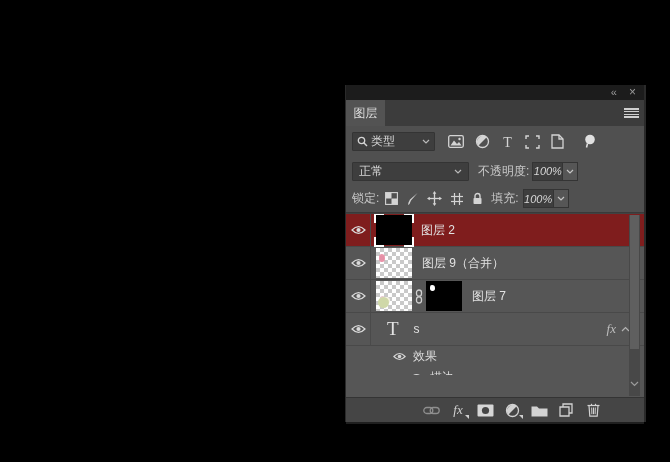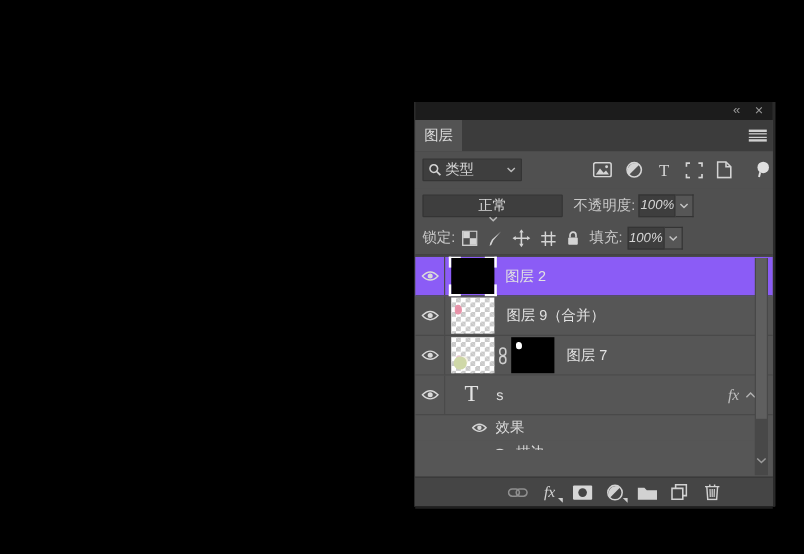--- a/index.html
+++ b/index.html
@@ -12,41 +12,41 @@
   .win-btn{color:#9a9a9a;font-size:11px;line-height:11px;padding:0 6px;cursor:default;}
   .win-btn.close{margin-right:2px;font-size:12px;}
   
   .tabbar{height:26px;background:#3c3c3c;position:relative;}
   .tab{position:absolute;left:0;top:0;width:39px;height:26px;background:#535353;
        display:flex;align-items:center;justify-content:center;color:#dedede;}
   .menu-btn{position:absolute;right:5px;top:8px;width:15px;height:10px;display:flex;flex-direction:column;justify-content:space-between;}
   .menu-btn i{display:block;height:1.5px;background:#cfcfcf;}
   
   .row{display:flex;align-items:center;padding-left:6px;background:#505050;}
-  .filter-row{height:31px;gap:46px;}
+  .filter-row{height:31px;}
   .blend-row{height:28px;}
   .lock-row{height:27px;border-bottom:1px solid #3a3a3a;}
   .select{height:19px;background:#3e3e3e;border:1px solid #343434;border-radius:1px;
           display:flex;align-items:center;box-sizing:border-box;color:#d6d6d6;}
   .type-select{width:83px;padding:0 4px;}
   .type-select .lbl{flex:1;margin-left:3px;}
-  .mode-select{width:117px;padding:0 6px;flex-direction:column;}
+  .mode-select{width:117px;padding:0 6px;}
   .mode-select .lbl{flex:1;}
   .val-box{width:31px;height:19px;background:#3e3e3e;border:1px solid #343434;box-sizing:border-box;
            display:flex;align-items:center;justify-content:center;color:#d6d6d6;font-size:11px;font-style:italic;}
   .chev-btn{width:15px;height:19px;background:#565656;border:1px solid #343434;border-left:none;
             box-sizing:border-box;display:flex;align-items:center;justify-content:center;}
   .ctl-label{color:#c9c9c9;}
   .filter-icons{display:flex;align-items:center;gap:11px;margin-left:13px;}
   .lock-icons{display:flex;align-items:center;gap:8px;margin-left:6px;margin-right:8px;}
   .icon{display:flex;align-items:center;justify-content:center;}
   
   .list{position:relative;height:183px;background:#565656;border-top:1px solid #424242;overflow:hidden;}
   .layer-row{height:33px;display:flex;align-items:center;border-bottom:1px solid #494949;box-sizing:border-box;background:#565656;position:relative;}
-  .layer-row.selected{background:#8b5cf6;}
+  .layer-row.selected{background:#7f1d1d;}
   .eye-cell{width:24px;height:100%;display:flex;align-items:center;justify-content:center;border-right:1px solid #4a4a4a;flex:none;}
   .thumb{width:36px;height:30px;margin-left:5px;flex:none;}
   .thumb.black{background:#000;}
   .checker{background:
       linear-gradient(45deg,#c9c9c9 25%,transparent 25%,transparent 75%,#c9c9c9 75%),
       linear-gradient(45deg,#c9c9c9 25%,#ffffff 25%,#ffffff 75%,#c9c9c9 75%);
       background-size:8px 8px;background-position:0 0,4px 4px;}
   .sel-corners{position:relative;width:40px;height:34px;margin-left:3px;flex:none;display:flex;align-items:center;justify-content:center;}
   .sel-corners .thumb{margin:0;}
   .sel-corners i{position:absolute;width:8px;height:8px;border:2px solid #fff;}

